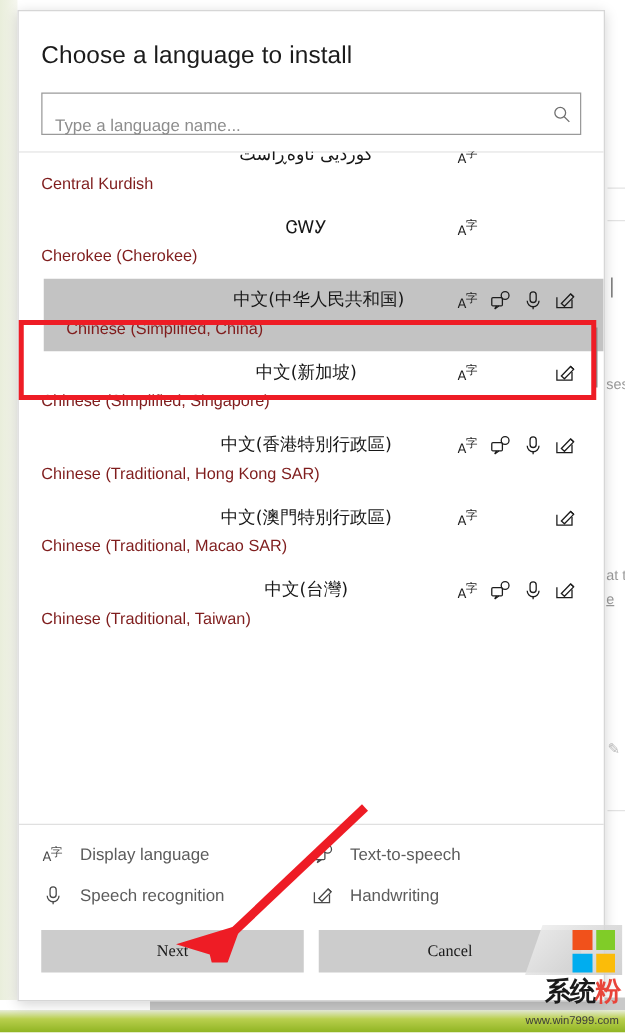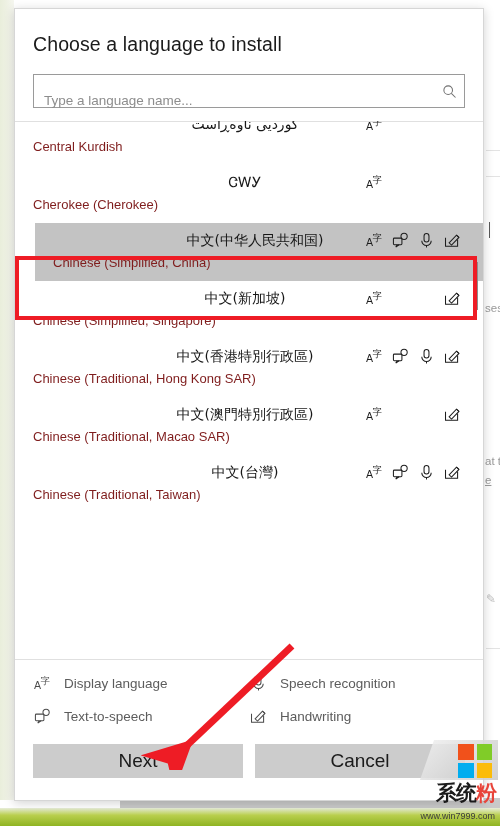--- a/index.html
+++ b/index.html
@@ -82,21 +82,21 @@
   }
   .legend-grid{display:grid;grid-template-columns:1fr 1fr;row-gap:14px;}
   .legend-item{display:flex;align-items:center;gap:12px;}
   .legend-item .ficon{color:#4a4a4a;width:19px;height:19px;}
   .legend-label{font-size:13.5px;color:#5c5c5c;}
 
   
   #footer{padding:8px 18px 22px 18px;display:flex;gap:12px;}
   .dlg-btn{
     flex:1;height:34px;background:#cccccc;border:0;
-    font-family:Liberation Sans, sans-serif;font-size:19px;color:#1b1b1b;cursor:pointer;
+    font-family:Liberation Serif, serif;font-size:13px;color:#1b1b1b;cursor:pointer;
   }
 
   
   #red-box{
     position:absolute;left:15px;top:256px;width:462px;height:64px;
     border:4px solid #ee1c25;box-sizing:border-box;pointer-events:none;
   }
   #red-arrow{position:absolute;left:140px;top:640px;width:170px;height:130px;pointer-events:none;}
 
   
@@ -336,36 +336,36 @@
             <svg width="17" height="17" viewBox="0 0 18 18">
               <text x="0" y="15" font-size="11" font-family="DejaVu Sans,sans-serif" fill="currentColor">A</text>
               <text x="7" y="10" font-size="10" font-family="DejaVu Sans,sans-serif" fill="currentColor">字</text>
             </svg>
           </span>
           <span class="legend-label">Display language</span>
         </div>
         <div class="legend-item">
           <span class="ficon">
             <svg width="17" height="17" viewBox="0 0 18 18" fill="none" stroke="currentColor" stroke-width="1.1">
+              <rect x="1.5" y="6.5" width="9" height="7" rx="1"></rect>
+              <path d="M5.5 13.5 L4 16 L7.5 13.5"></path>
+              <circle cx="12.8" cy="4.6" r="3.3"></circle>
+            </svg>
+          </span>
+          <span class="legend-label">Text-to-speech</span>
+        </div>
+        <div class="legend-item">
+          <span class="ficon">
+            <svg width="17" height="17" viewBox="0 0 18 18" fill="none" stroke="currentColor" stroke-width="1.1">
               <rect x="6.4" y="1.6" width="5.2" height="9" rx="2.6"></rect>
               <path d="M4 9.2 a5 5 0 0 0 10 0"></path>
               <line x1="9" y1="14.2" x2="9" y2="16.4"></line>
             </svg>
           </span>
           <span class="legend-label">Speech recognition</span>
-        </div>
-        <div class="legend-item">
-          <span class="ficon">
-            <svg width="17" height="17" viewBox="0 0 18 18" fill="none" stroke="currentColor" stroke-width="1.1">
-              <rect x="1.5" y="6.5" width="9" height="7" rx="1"></rect>
-              <path d="M5.5 13.5 L4 16 L7.5 13.5"></path>
-              <circle cx="12.8" cy="4.6" r="3.3"></circle>
-            </svg>
-          </span>
-          <span class="legend-label">Text-to-speech</span>
         </div>
         <div class="legend-item">
           <span class="ficon">
             <svg width="17" height="17" viewBox="0 0 18 18" fill="none" stroke="currentColor" stroke-width="1.1">
               <path d="M1.6 6.2 L1.6 15 L14.4 15 L14.4 8"></path>
               <path d="M5.4 11.4 L13.2 3.4 L15.8 5.8 L8 13.8 Z" fill="none"></path>
               <path d="M13.2 3.4 L15.8 5.8"></path>
             </svg>
           </span>
           <span class="legend-label">Handwriting</span>

